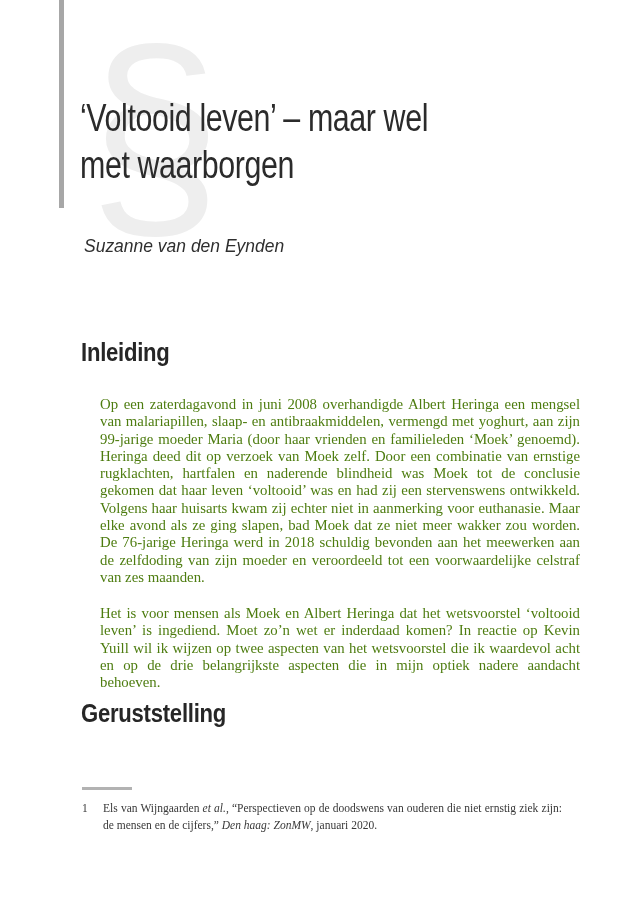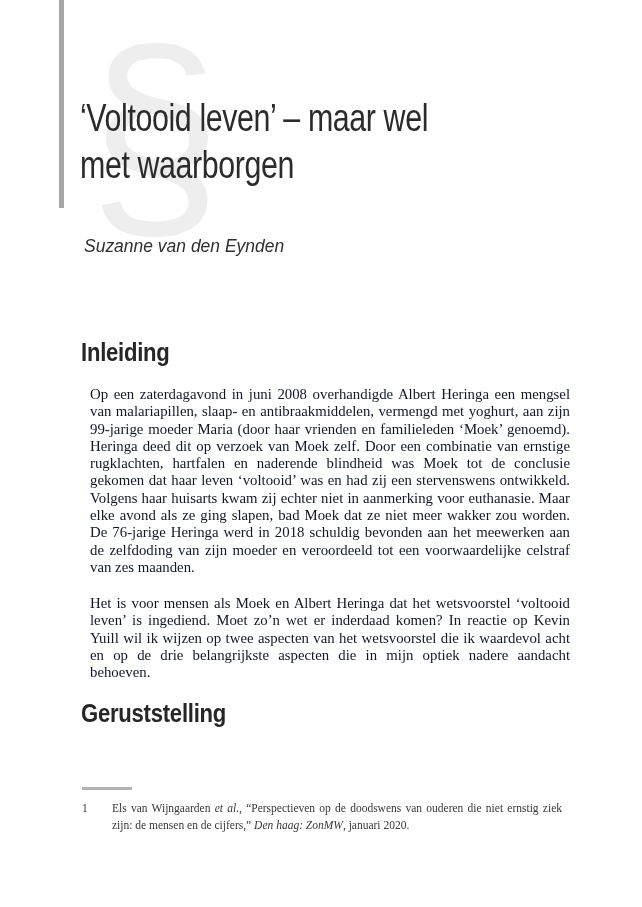--- a/index.html
+++ b/index.html
@@ -75,25 +75,25 @@
     transform: scaleX(0.85);
     transform-origin: 0 0;
     white-space: nowrap;
   }
   .heading-inleiding { top: 339px; }
   .heading-geruststelling { top: 700px; }
   .body-para {
     position: absolute;
     left: 82px;
     width: 480px;
-    margin: 8px;
+    margin: 18px;
     font-size: 14.8px;
     line-height: 17.3px;
     text-align: justify;
-    color: #0f172a;
+    color: #4d7c0f;
   }
   .para-1 { top: 378px; }
   .para-2 { top: 587px; }
   .para-3 { top: 741px; text-align-last: justify; }
   .body-para sup, .footnote sup {
     font-size: 0.62em;
     line-height: 0;
     vertical-align: baseline;
     position: relative;
     top: -0.45em;
@@ -115,21 +115,21 @@
     line-height: 17.3px;
     color: #383838;
   }
   .footnote .fn-num {
     position: absolute;
     left: 0;
     top: 0;
   }
   .footnote .fn-text {
     display: block;
-    margin-left: 30px;
+    margin-left: 21px;
     text-align: justify;
   }
 </style>
 </head>
 <body>
 
 <div class="page">
 
   <div class="margin-bar"></div>
 

